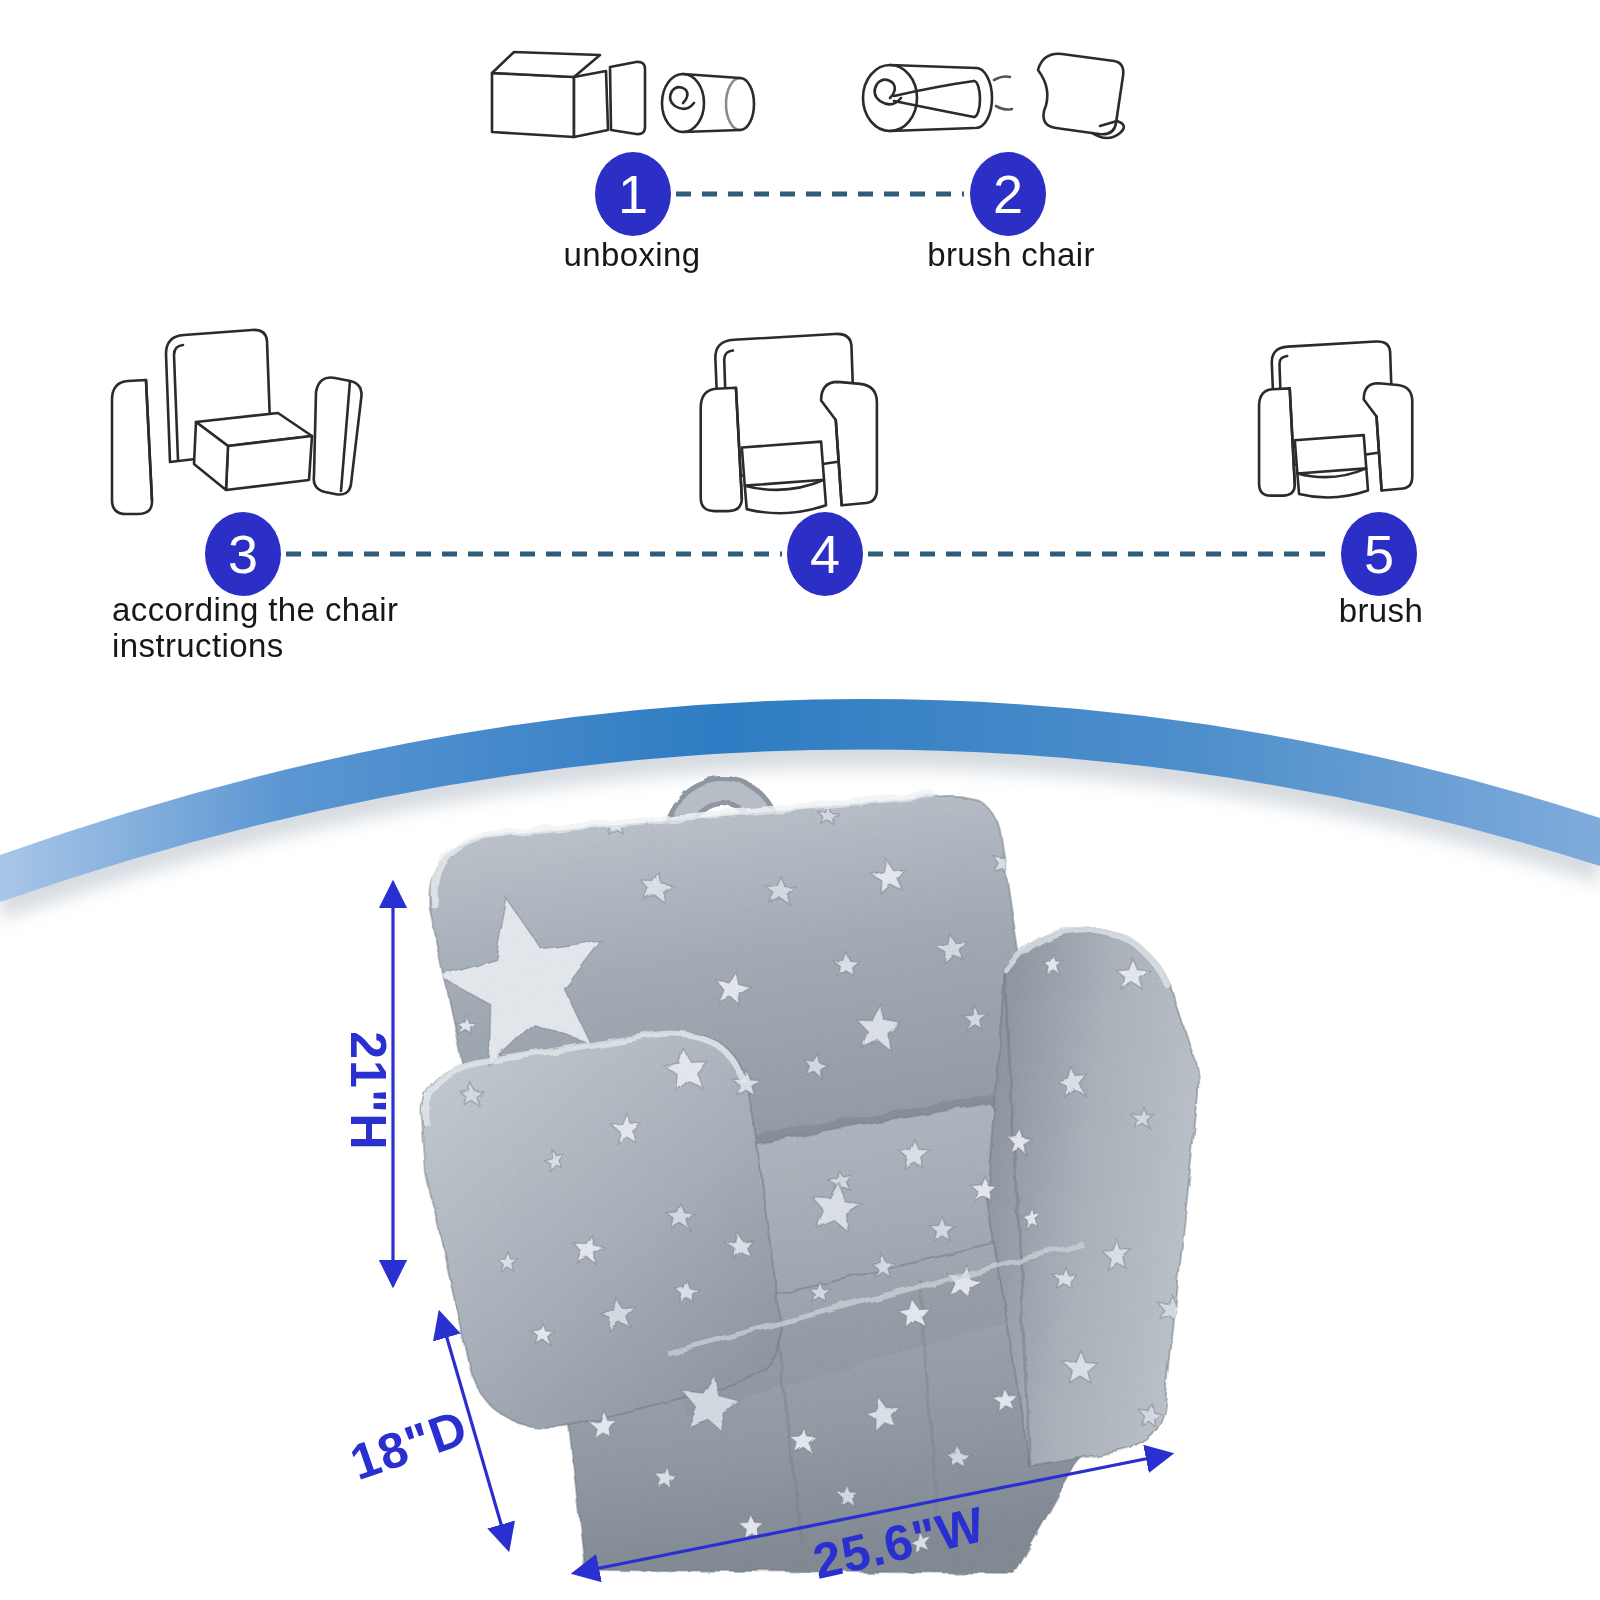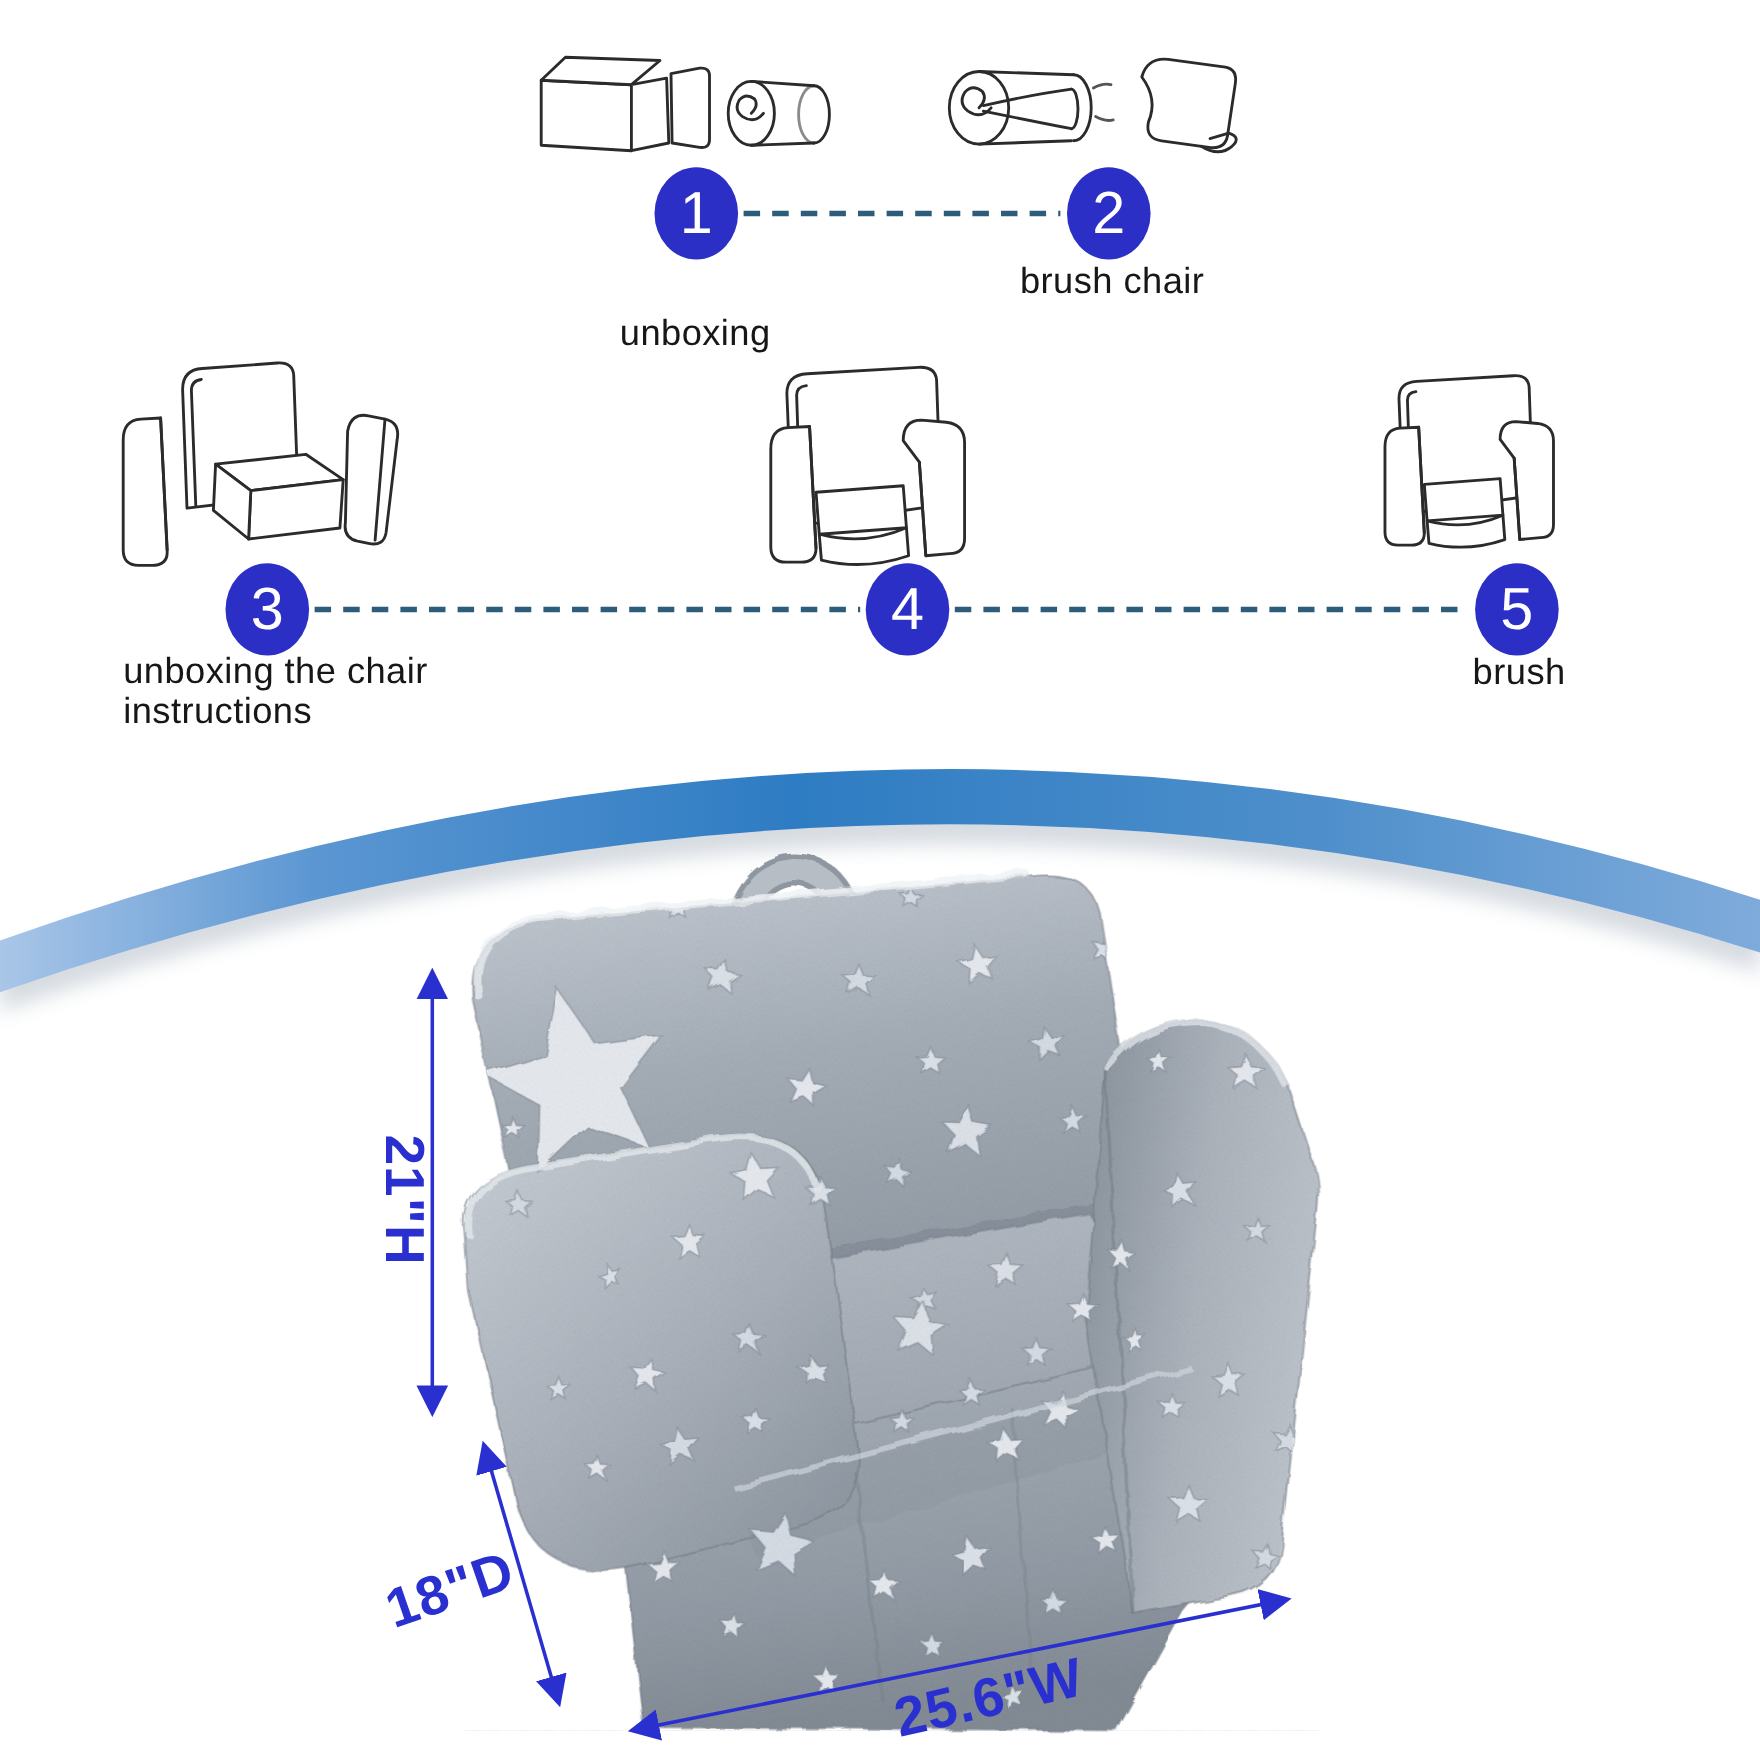--- a/index.html
+++ b/index.html
@@ -49,21 +49,21 @@
     <path d="M190,30 Q195,12 214,14 L266,21 Q277,23 275,36 L268,83 Q266,96 251,94 L208,88 Q193,86 196,71 Q205,50 190,30 Z" fill="#fff"></path>
     <path d="M244,93 Q260,103 272,93 Q281,85 269,81 L252,86" fill="none"></path>
   </svg>
 
   <div class="badge" style="left:595px;top:152px;">
     <span>1</span>
   </div>
   <div class="badge" style="left:970px;top:152px;">
     <span>2</span>
   </div>
-  <div class="step-label centered" style="left:632px;top:236px;margin-top:48px;">unboxing</div>
+  <div class="step-label centered" style="left:632px;top:236px;">unboxing</div>
   <div class="step-label centered" style="left:1011px;top:236px;">brush chair</div>
 
   <svg class="abs lineart" style="left:100px;top:322px;" width="290" height="195" viewBox="0 0 290 195" fill="#fff" stroke="#2b2b2b" stroke-width="2.6" stroke-linejoin="round" stroke-linecap="round">
     <path d="M70,140 L66,32 Q66,14 84,13 L152,8 Q166,7 167,19 L171,128 Z"></path>
     <path d="M78,138 L74,33 Q74,24 83,23" fill="none"></path>
     <path d="M12,78 Q12,60 28,59 L46,58 L52,180 Q52,192 38,192 L26,192 Q12,192 12,178 Z"></path>
     <path d="M46,58 L52,178" fill="none"></path>
     <path d="M216,70 Q219,53 235,56 L250,59 Q264,62 261,78 L251,162 Q249,175 235,172 L225,170 Q212,167 214,153 Z"></path>
     <path d="M250,59 L241,169" fill="none"></path>
     <path d="M96,100 L178,91 L212,114 L128,124 Z"></path>
@@ -92,21 +92,21 @@
     <span>3</span>
   </div>
   <div class="badge" style="left:787px;top:512px;">
     <span>4</span>
   </div>
   <div class="badge" style="left:1341px;top:512px;">
     <span>5</span>
   </div>
 
   <div class="step-label multi" style="left:112px;top:592px;">
-    <div>unboxing the chair</div>
+    <div>according the chair</div>
     <div>instructions</div>
   </div>
   <div class="step-label centered" style="left:1381px;top:592px;">brush</div>
 
   <svg class="abs" style="left:0;top:0;" width="1600" height="1600" viewBox="0 0 1600 1600">
     <defs>
       <linearGradient id="gSwoosh" x1="0" y1="0" x2="1600" y2="0" gradientUnits="userSpaceOnUse">
         <stop offset="0" stop-color="#a9c6e8"></stop>
         <stop offset="0.18" stop-color="#5b96d2"></stop>
         <stop offset="0.45" stop-color="#2e7cc3"></stop>

